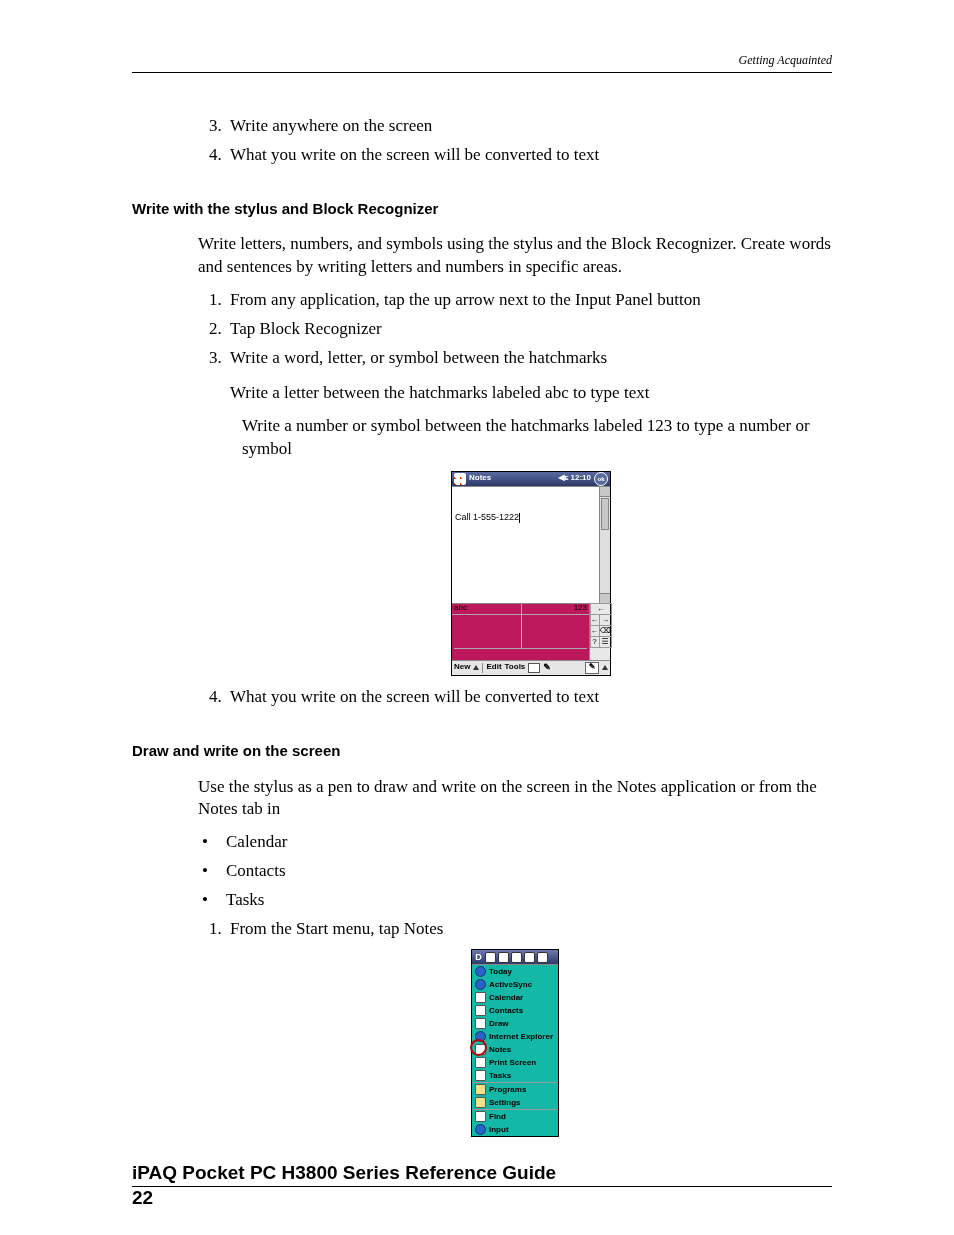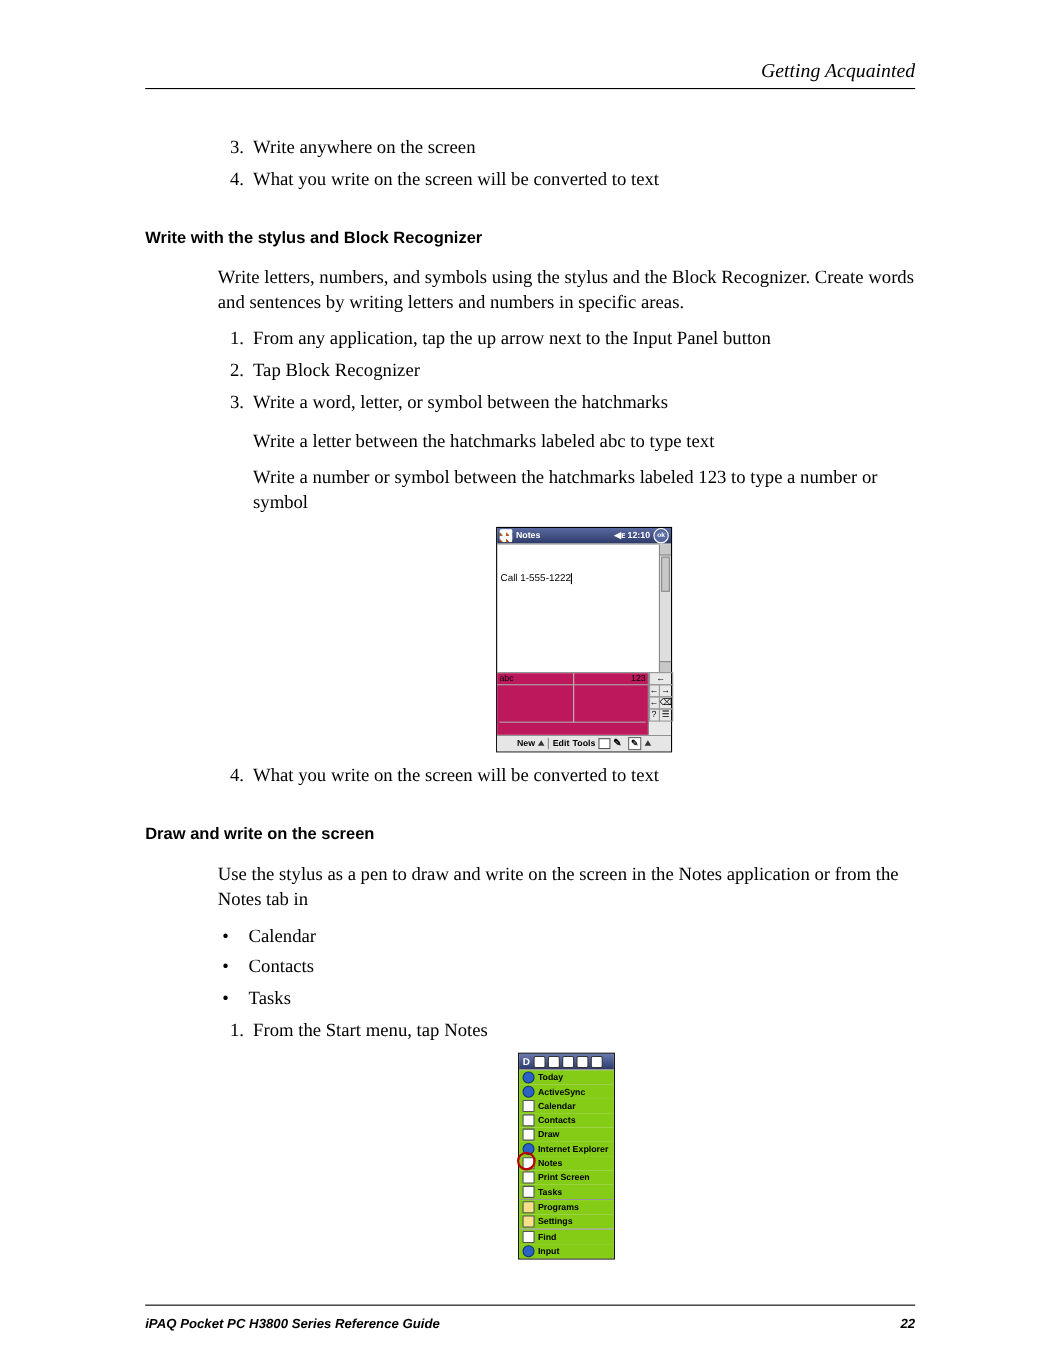--- a/index.html
+++ b/index.html
@@ -15,21 +15,21 @@
     width: 954px;
     height: 1235px;
     box-sizing: border-box;
     padding: 52px 122px 0 132px;
     font-size: 17px;
     line-height: 1.35;
   }
   .running-head {
     text-align: right;
     font-style: italic;
-    font-size: 18px;
+    font-size: 12px;
     font-family: "Times New Roman", Times, serif;
     margin-bottom: 4px;
   }
   .top-rule {
     border: none;
     border-top: 1px solid #000;
     margin: 0 0 42px 0;
   }
   h2.section {
     font-family: Arial, Helvetica, sans-serif;
@@ -180,21 +180,21 @@
     display: flex; align-items: center; justify-content: center;
   }
   .ppc-bottombar {
     display: flex;
     align-items: center;
     height: 14px;
     border-top: 1px solid #888;
     background: #e6e6e6;
     font-size: 8px;
     font-weight: bold;
-    padding: 0 18px;
+    padding: 0 2px;
     gap: 3px;
   }
   .ppc-bottombar .sep { border-left: 1px solid #888; height: 10px; }
   .ppc-bottombar .grow { flex: 1; }
   .ppc-bottombar .sip {
     width: 12px; height: 10px; border: 1px solid #666; background: #fff;
     display: flex; align-items: center; justify-content: center;
   }
   .tri-up {
     width: 0; height: 0;
@@ -228,21 +228,21 @@
     width: 9px; height: 9px; border-radius: 2px;
     background: #fff; border: 1px solid #333;
   }
   .sm-iconrow .D {
     font-size: 9px; font-weight: bold; color: #fff; width: 9px; text-align: center;
   }
   .sm-item {
     display: flex; align-items: center;
     padding: 1px 3px;
     gap: 3px;
-    background: #84cc16;
+    background: #14b8a6;
   }
   .sm-item .ic {
     width: 9px; height: 9px; border: 1px solid #555; background: #fff;
     border-radius: 1px; flex: none;
   }
   .sm-item .ic.ball { border-radius: 50%; background: #2a62c8; border-color: #14336e; }
   .sm-item .ic.fold { background: #f6e08a; }
   .sm-divider { border-top: 1px solid #999; }
   .sm-circle {
     position: absolute;
@@ -253,24 +253,24 @@
   
   .bottom-rule {
     position: absolute;
     left: 132px; right: 122px; bottom: 48px;
     border-top: 1px solid #000;
   }
   .footer {
     position: absolute;
     left: 132px; right: 122px; bottom: 24px;
     display: flex; justify-content: space-between;
-    font-style: italic;
     font-weight: bold;
     font-family: Arial, Helvetica, sans-serif;
-    font-size: 12px;
+    font-size: 19px;
+    flex-direction: column;
   }
 </style>
 </head>
 <body>
 
 <div class="page">
 
   <div class="running-head">Getting Acquainted</div>
   <hr class="top-rule">
 
@@ -283,21 +283,21 @@
 
   <h2 class="section">Write with the stylus and Block Recognizer</h2>
   <div class="body-indent">
     <p class="intro">Write letters, numbers, and symbols using the stylus and the Block Recognizer. Create words and sentences by writing letters and numbers in specific areas.</p>
     <ol class="numbered">
       <li>From any application, tap the up arrow next to the Input Panel button</li>
       <li>Tap Block Recognizer</li>
       <li>
         <span>Write a word, letter, or symbol between the hatchmarks</span>
         <div class="sub-para" style="margin-left:0;margin-top:12px">Write a letter between the hatchmarks labeled abc to type text</div>
-        <div class="sub-para" style="margin-left:0">Write a number or symbol between the hatchmarks labeled 123 to type a number or symbol</div>
+        <div class="sub-para" style="margin-left:12px">Write a number or symbol between the hatchmarks labeled 123 to type a number or symbol</div>
 
         <div class="figure-center">
           <div class="ppc">
             <div class="ppc-titlebar">
               <span class="winlogo"></span>
               <span>Notes</span>
               <span class="spacer"></span>
               <span>◀ᴇ</span>
               <span style="margin-left:2px">12:10</span>
               <span class="okbtn">ok</span>

